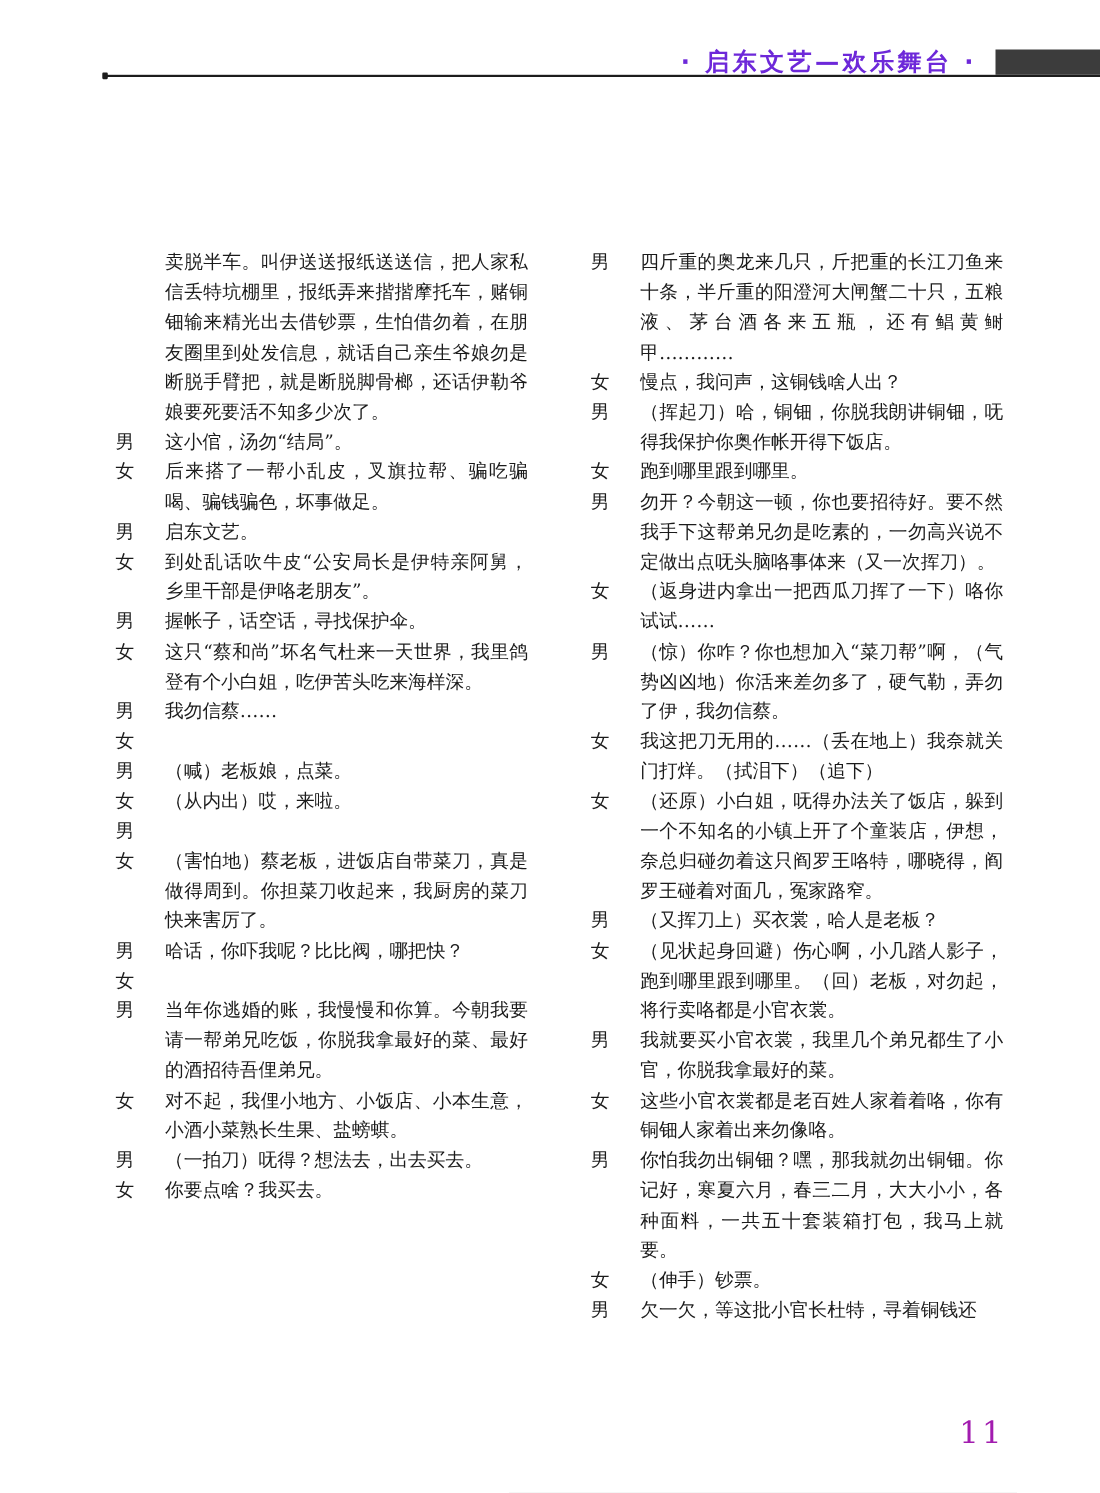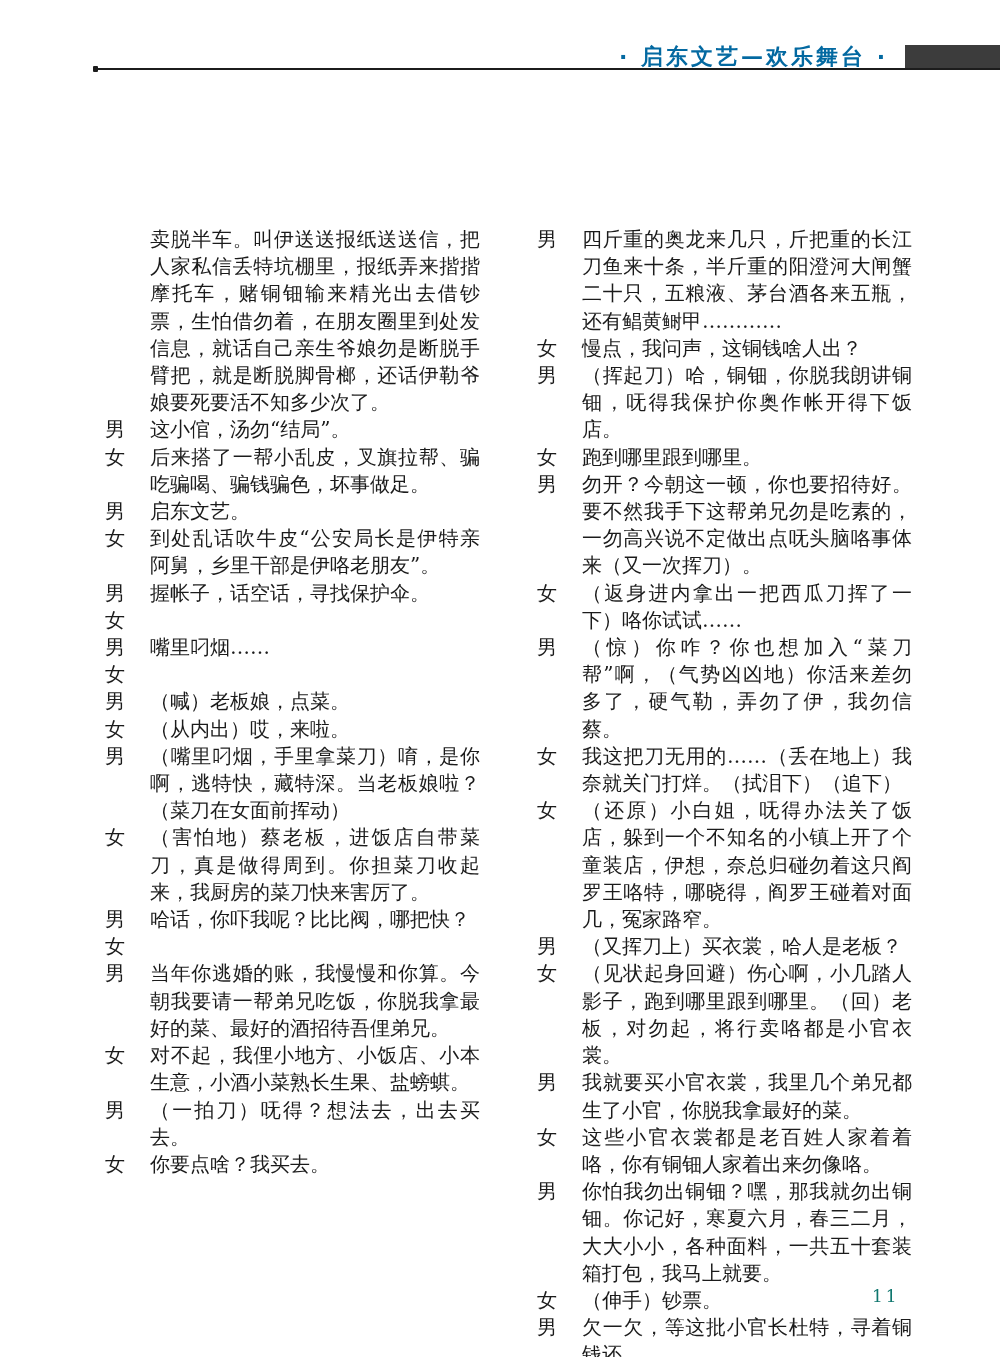--- a/index.html
+++ b/index.html
@@ -13,21 +13,21 @@
     overflow:hidden;
   }
   
   .header-title{
     position:absolute;
     top:42px;right:112px;
     font-family:"DejaVu Sans","Liberation Sans",sans-serif;
     font-weight:bold;
     font-size:22px;
     letter-spacing:3px;
-    color:#0369a1;
+    color:#6d28d9;
     white-space:nowrap;
   }
   .header-rule{
     position:absolute;
     left:95px;right:0;top:68px;
     height:2px;
     background:#1c1c1c;
   }
   .header-rule::before{
     content:"";
@@ -40,21 +40,21 @@
   .header-block{
     position:absolute;
     top:45px;right:0;
     width:95px;height:23px;
     background:#3c3c3c;
   }
   
   .column{
     position:absolute;
     top:226px;
-    font-size:20px;
+    font-size:17px;
     line-height:27.2px;
   }
   .column.left{left:105px;width:375px;}
   .column.right{left:537px;width:375px;}
   .row{
     display:flex;
     align-items:flex-start;
   }
   .speaker{
     flex:0 0 45px;
@@ -62,23 +62,23 @@
   }
   .line{
     flex:1 1 auto;
     text-align:justify;
     text-justify:inter-ideograph;
   }
   
   .page-number{
     position:absolute;
     left:872px;top:1286px;
-    font-size:17px;
+    font-size:28px;
     letter-spacing:3px;
-    color:#0f766e;
+    color:#a21caf;
     font-family:"DejaVu Serif","Liberation Serif",serif;
   }
 </style>
 </head>
 <body>
 
 <div class="page">
 
   <div class="header-title">· 启东文艺—欢乐舞台 ·</div>
   <div class="header-rule"></div>
@@ -110,44 +110,44 @@
     <span class="line">到处乱话吹牛皮“公安局长是伊特亲阿舅，乡里干部是伊咯老朋友”。</span>
   </div>
 
   <div class="row">
     <span class="speaker">男</span>
     <span class="line">握帐子，话空话，寻找保护伞。</span>
   </div>
 
   <div class="row">
     <span class="speaker">女</span>
-  </div>
-
-  <div class="row">
-    <span class="speaker">男</span>
-    <span class="line">嘴里叼烟……</span>
+    <span class="line">这只“蔡和尚”坏名气杜来一天世界，我里鸽登有个小白姐，吃伊苦头吃来海样深。</span>
+  </div>
+
+  <div class="row">
+    <span class="speaker">男</span>
+    <span class="line">我勿信蔡……</span>
   </div>
 
   <div class="row">
     <span class="speaker">女</span>
   </div>
 
   <div class="row">
     <span class="speaker">男</span>
     <span class="line">（喊）老板娘，点菜。</span>
   </div>
 
   <div class="row">
     <span class="speaker">女</span>
     <span class="line">（从内出）哎，来啦。</span>
   </div>
 
   <div class="row">
     <span class="speaker">男</span>
-    <span class="line">（嘴里叼烟，手里拿菜刀）唷，是你啊，逃特快，藏特深。当老板娘啦？（菜刀在女面前挥动）</span>
   </div>
 
   <div class="row">
     <span class="speaker">女</span>
     <span class="line">（害怕地）蔡老板，进饭店自带菜刀，真是做得周到。你担菜刀收起来，我厨房的菜刀快来害厉了。</span>
   </div>
 
   <div class="row">
     <span class="speaker">男</span>
     <span class="line">哈话，你吓我呢？比比阀，哪把快？</span>

